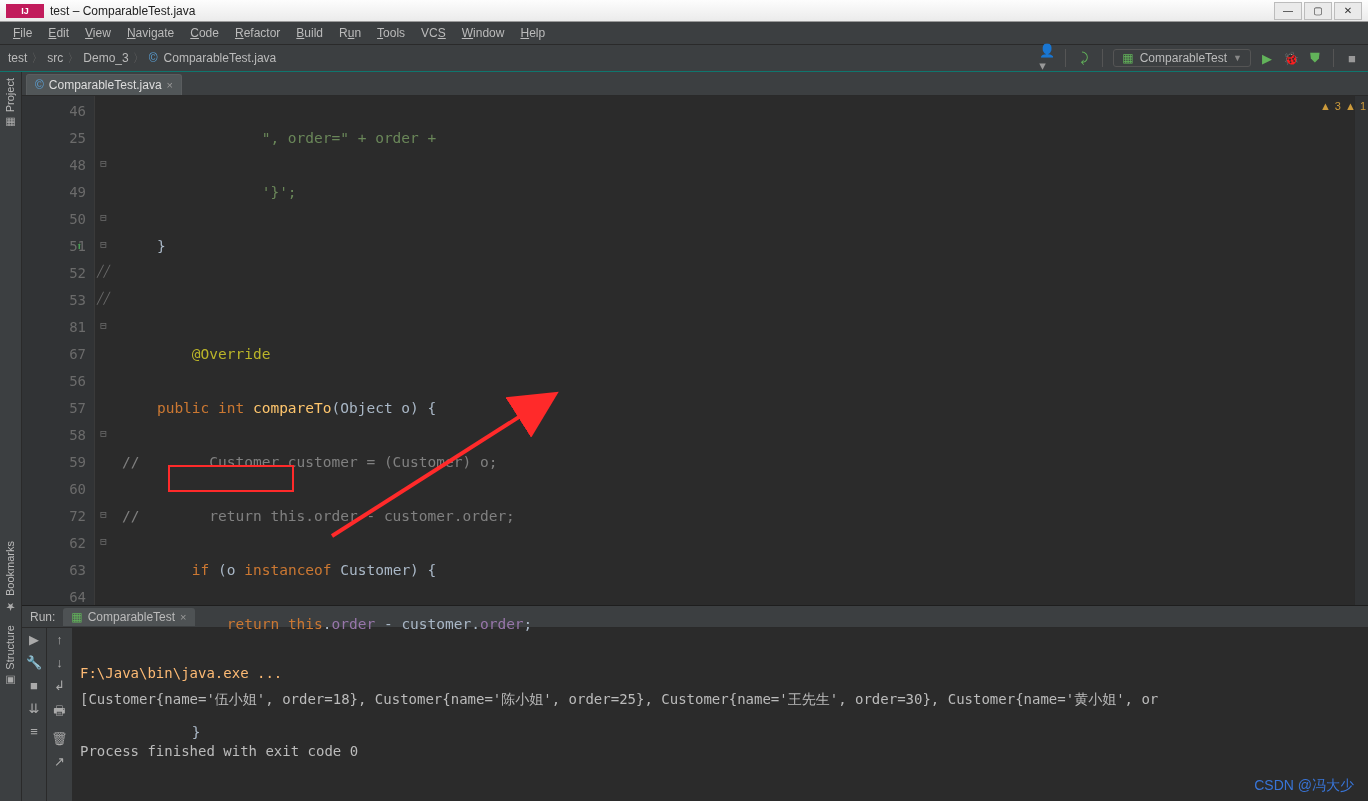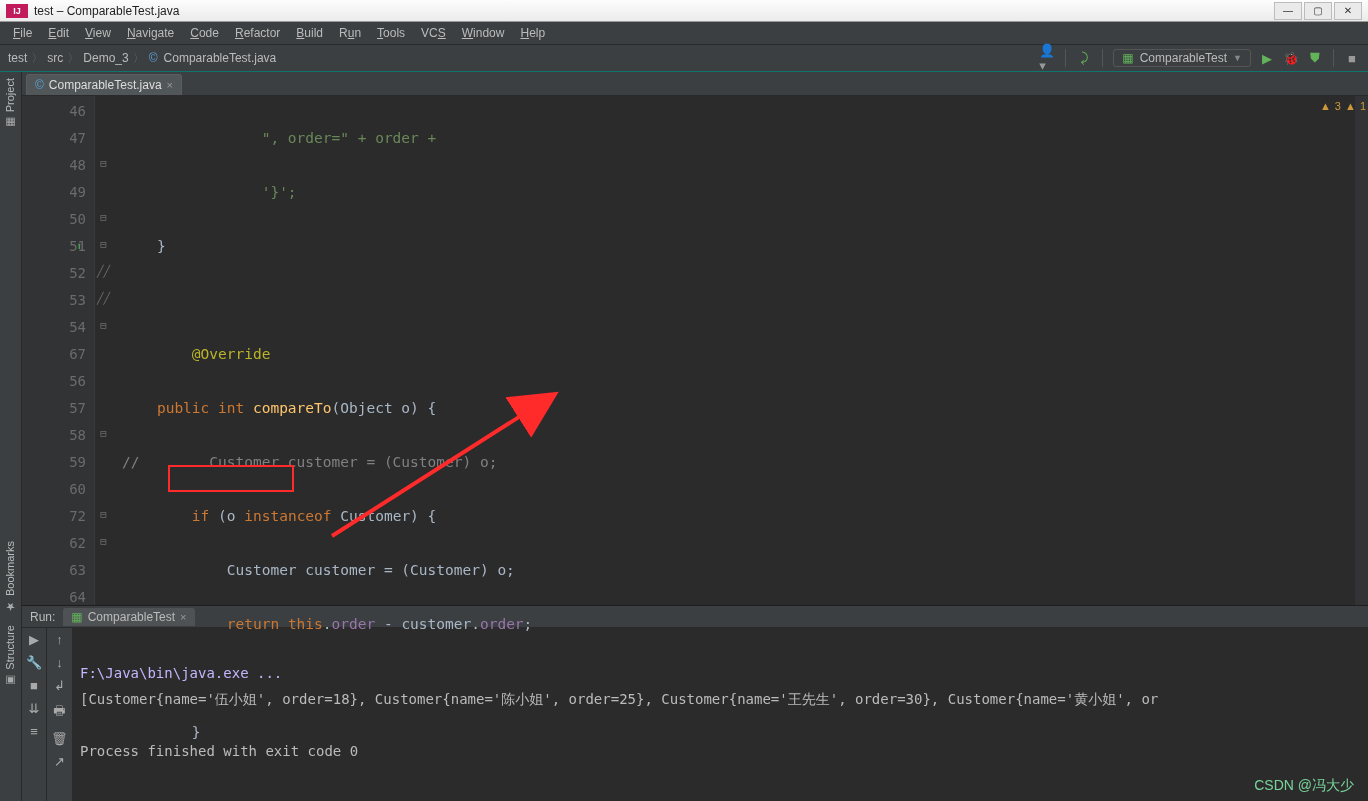--- a/index.html
+++ b/index.html
@@ -1,19 +1,19 @@
 <!DOCTYPE html>
 <html><head>
 <meta charset="utf-8">
 <style>
 * { margin: 0; padding: 0; box-sizing: border-box; }
 body { font-family: "Segoe UI", Arial, sans-serif; font-size: 12px; background: #2b2b2b; color: #bbb; overflow: hidden; width: 1368px; height: 801px; }
 
 .titlebar { height: 22px; background: linear-gradient(#fdfdfd,#ebebeb); display:flex; align-items:center; padding:0 6px; color:#222; font-size:12px; border-bottom:1px solid #999; }
-.titlebar .ij-icon { width:22px; height:14px; background:#c11b5b; margin-right:6px; display:inline-block; font-size:9px; color:#fff; text-align:center; line-height:14px; font-weight:bold; }
+.titlebar .ij-icon { width:38px; height:14px; background:#c11b5b; margin-right:6px; display:inline-block; font-size:9px; color:#fff; text-align:center; line-height:14px; font-weight:bold; }
 .titlebar .spacer { flex:1; }
 .titlebar .winbtn { width:28px; height:18px; margin-left:2px; background:#eaeaea; border:1px solid #bcbcbc; display:inline-flex; align-items:center; justify-content:center; font-size:10px; color:#333; }
 
 .menubar { height:22px; background:#3c3f41; display:flex; align-items:center; padding:0 6px; gap:2px; }
 .menubar .mitem { color:#bbb; padding:2px 7px; cursor:default; }
 .menubar .mitem u { text-decoration:underline; }
 
 .navbar { height:28px; background:#3c3f41; border-top:1px solid #2a2a2a; border-bottom:1px solid #0f766e; display:flex; align-items:center; padding:0 8px; }
 .navbar .bc { color:#bbb; display:flex; align-items:center; gap:4px; }
 .navbar .bc .sep { color:#666; }
@@ -61,23 +61,23 @@
 .warn-icon::before { content:"▲"; color:#cc9a3b; }
 
 .run-panel { border-top:1px solid #1e1e1e; background:#2b2b2b; display:flex; flex-direction:column; height:196px; }
 .run-header { height:22px; background:#3c3f41; display:flex; align-items:center; padding:0 8px; gap:8px; font-size:12px; color:#bbb; border-bottom:1px solid #2a2a2a; }
 .run-header .tab2 { background:#4e5254; padding:2px 8px; border-radius:3px 3px 0 0; display:flex; align-items:center; gap:5px; }
 .run-body { flex:1; display:flex; }
 .run-left { width:24px; background:#3c3f41; display:flex; flex-direction:column; align-items:center; padding:4px 0; gap:8px; }
 .run-left2 { width:26px; background:#3c3f41; border-left:1px solid #2a2a2a; display:flex; flex-direction:column; align-items:center; padding:4px 0; gap:8px; }
 .run-left .btn, .run-left2 .btn { color:#aaa; font-size:13px; cursor:pointer; }
 .console { flex:1; font-family:Consolas,monospace; font-size:14px; line-height:26px; padding:6px 8px; color:#bbb; white-space:pre; overflow:hidden; }
-.console .path { color:#c4b5fd; }
-
-.watermark { position:fixed; right:14px; bottom:6px; color:#86efac; font-size:14px; opacity:.85; }
+.console .path { color:#fdba74; }
+
+.watermark { position:fixed; right:14px; bottom:6px; color:#3b82f6; font-size:14px; opacity:.85; }
 
 </style>
 </head>
 <body>
 
 <div class="titlebar">
   <span class="ij-icon">IJ</span>
   <span>test – ComparableTest.java</span>
   <span class="spacer"></span>
   <span class="winbtn">—</span>
@@ -152,28 +152,28 @@
       <div class="tab active">
         <span style="color:#5a9fd4">©</span>
         <span>ComparableTest.java</span>
         <span class="close">×</span>
       </div>
     </div>
 
     <div class="editor-wrap">
       <div class="gutter">
         <div class="ln">46</div>
-          <div class="ln">47</div>
+          <div class="ln">25</div>
           <div class="ln">48</div>
           <div class="ln">49</div>
           <div class="ln">50</div>
         <div class="ln">51<span class="mark">⬆</span></div>
         <div class="ln">52</div>
           <div class="ln">53</div>
-          <div class="ln">54</div>
+          <div class="ln">81</div>
           <div class="ln">67</div>
           <div class="ln">56</div>
           <div class="ln">57</div>
           <div class="ln">58</div>
           <div class="ln">59</div>
           <div class="ln">60</div>
           <div class="ln">72</div>
           <div class="ln">62</div>
           <div class="ln">63</div>
           <div class="ln">64</div>
@@ -200,22 +200,22 @@
           <div></div>
       </div>
       <div class="code">
 <div class="row"><span class="cs-str">                ", order=" + order +</span></div>
 <div class="row"><span class="cs-str">                '}';</span></div>
 <div class="row">    }</div>
 <div class="row"></div>
 <div class="row">    <span class="cs-ann" style="white-space:pre">    @Override</span></div>
 <div class="row">    <span class="cs-kw">public </span><span class="cs-kw">int </span><span class="cs-id">compareTo</span><span>(Object o) {</span></div>
 <div class="row"><span class="cs-cm">//        Customer customer = (Customer) o;</span></div>
+<div class="row"><span class="cs-cm">//        return this.order - customer.order;</span></div>
 <div class="row">        <span class="cs-kw">if </span><span>(o </span><span class="cs-kw">instanceof </span><span>Customer) {</span></div>
-<div class="row">            Customer customer = (Customer) o;</div>
 <div class="row">            <span class="cs-kw">return </span><span class="cs-kw">this</span><span>.</span><span class="cs-fld">order</span><span> - customer.</span><span class="cs-fld">order</span><span>;</span></div>
 <div class="row"></div>
 <div class="row">        }</div>
 
 
 
 
 
 
 

